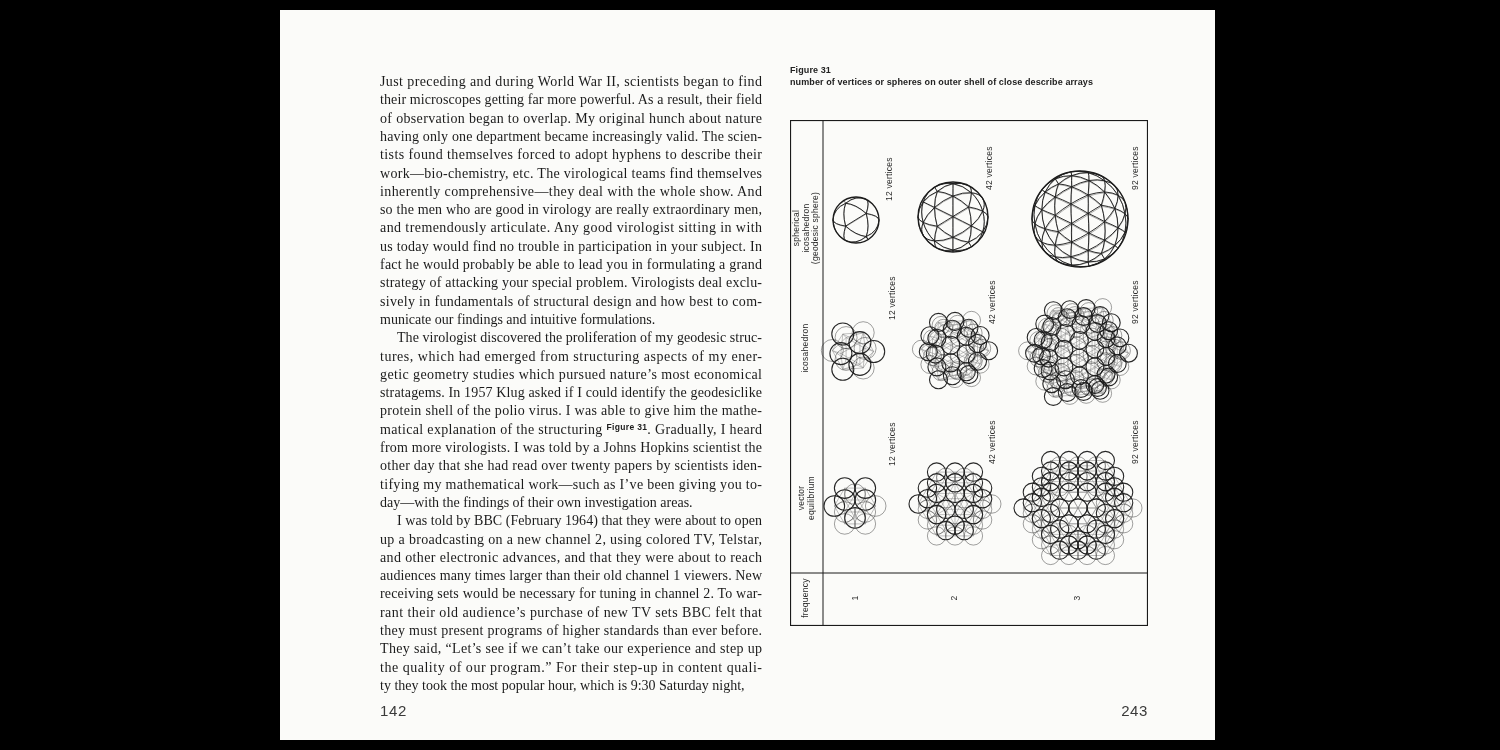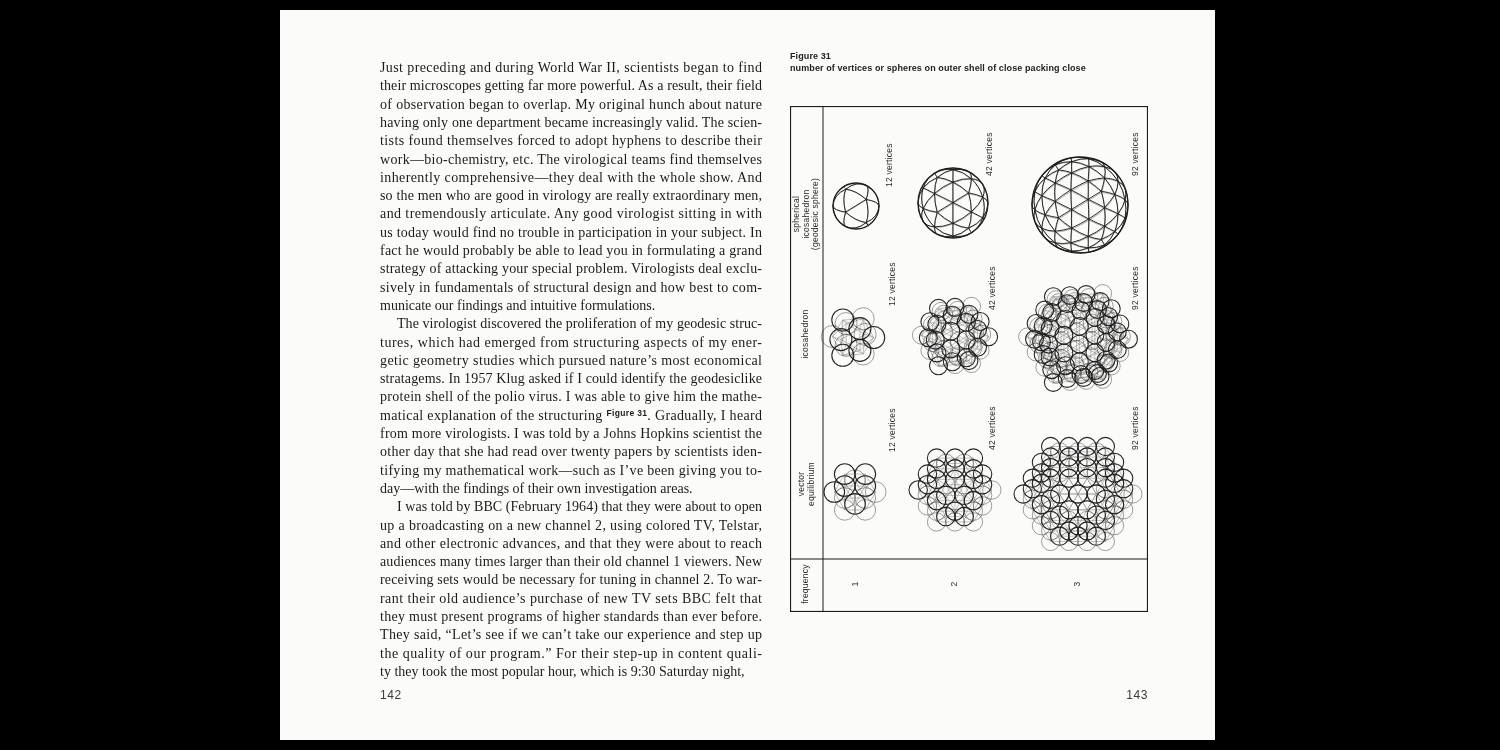--- a/index.html
+++ b/index.html
@@ -4,28 +4,28 @@
 <style>
   html,body{margin:0;padding:0;}
   body{
     width:1500px;height:750px;position:relative;background:#000;
     font-family:"Liberation Sans",sans-serif;overflow:hidden;
   }
   .spread{
     position:absolute;left:280px;top:10px;width:935px;height:730px;
     background:#fbfbf9;
   }
-  .page{position:absolute;top:4px;height:585px;}
+  .page{position:absolute;top:18px;height:585px;}
   #page-left{left:0;width:470px;margin-left:32px;}
   #page-right{left:470px;width:465px;}
 
   #body-text-svg{position:absolute;left:68px;top:40px;}
 
   .pagenum{
-    position:absolute;top:674px;font-size:12px;color:#3a3a3a;
+    position:absolute;top:674px;font-size:15px;color:#3a3a3a;
     letter-spacing:0.6px;
   }
   #pagenum-left{left:68px;}
   #pagenum-right{left:298px;width:100px;text-align:right;}
 
   #figure-caption{position:absolute;left:40px;top:37px;width:400px;}
   .cap-line{
     font-size:9px;font-weight:bold;color:#222;line-height:11.5px;
     letter-spacing:0.1px;white-space:nowrap;
   }
@@ -85,21 +85,21 @@
         <text x="0" y="603.6" font-family="&quot;Liberation Serif&quot;,serif" font-size="14px" fill="#1b1b1b" textLength="382" lengthAdjust="spacing">the quality of our program.” For their step-up in content quali-</text>
         <text x="0" y="621.9" font-family="&quot;Liberation Serif&quot;,serif" font-size="14px" fill="#1b1b1b">ty they took the most popular hour, which is 9:30 Saturday night,</text>
       </svg>
     <div class="pagenum" id="pagenum-left">142</div>
   </div>
 
   <div class="page" id="page-right">
 
     <div id="figure-caption">
       <div class="cap-line">Figure 31</div>
-      <div class="cap-line">number of vertices or spheres on outer shell of close packing close</div>
+      <div class="cap-line">number of vertices or spheres on outer shell of close describe arrays</div>
     </div>
 
     <div id="figure-panel">
       <svg id="fig-svg" width="358" height="506">
           <rect x="0.5" y="0.5" width="357" height="505" fill="none" stroke="#1a1a1a" stroke-width="1.2"></rect>
           <line x1="33" y1="0" x2="33" y2="506" stroke="#1a1a1a" stroke-width="1"></line>
           <line x1="0" y1="453" x2="358" y2="453" stroke="#1a1a1a" stroke-width="1"></line>
           <g>
             <path d="M55.8 106.6 Q66.1 100.4 76.4 93.9" fill="none" stroke="#1c1c1c" stroke-width="0.7" stroke-opacity="0.5"></path>
             <path d="M55.8 83.5 Q66.1 84.8 76.4 93.9" fill="none" stroke="#1c1c1c" stroke-width="0.7" stroke-opacity="0.5"></path>
@@ -1607,16 +1607,16 @@
       <span class="vlabel" style="left:340px;top:204px">92 vertices</span>
       <span class="vlabel" style="left:97px;top:346px">12 vertices</span>
       <span class="vlabel" style="left:197px;top:344px">42 vertices</span>
       <span class="vlabel" style="left:340px;top:344px">92 vertices</span>
 
       <span class="vcenter" style="left:66px;top:478px">1</span>
       <span class="vcenter" style="left:165px;top:478px">2</span>
       <span class="vcenter" style="left:288px;top:478px">3</span>
     </div>
 
-    <div class="pagenum" id="pagenum-right">143</div>
+    <div class="pagenum" id="pagenum-right">243</div>
   </div>
 
 </div>
 
 </body></html>

